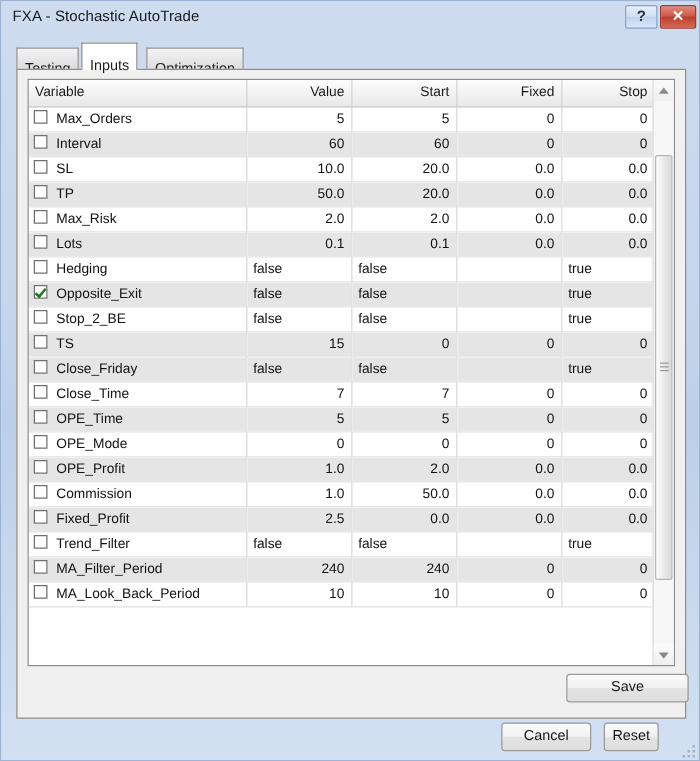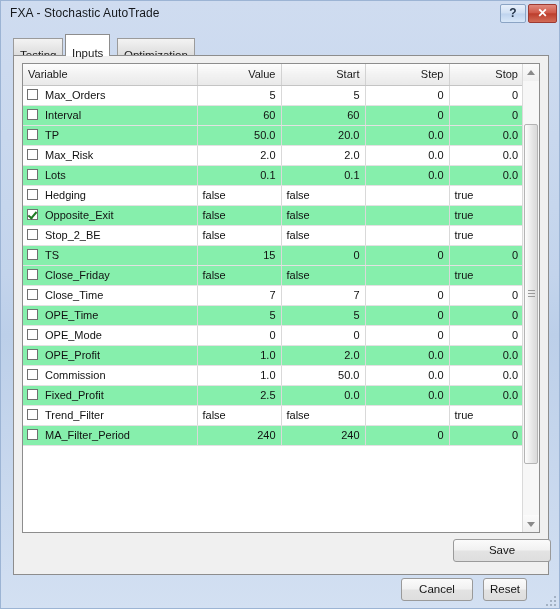--- a/index.html
+++ b/index.html
@@ -173,21 +173,21 @@
     border-right: 1px solid #d9d9d9;
     border-bottom: 1px solid #e2e2e2;
     padding: 0 5px;
     text-align: right;
     white-space: nowrap;
     overflow: hidden;
     font-size: 11px;
     line-height: 18px;
   }
   table.grid tbody td:last-child { border-right: none; }
-  table.grid tbody tr.alt td { background: #86efac; }
+  table.grid tbody tr.alt td { background: #e5e5e5; }
   table.grid tbody td.cell-var {
     text-align: left;
     padding-left: 4px;
   }
   table.grid tbody td.boolcell { text-align: left; }
 
   .cb {
     display: inline-block;
     width: 11px;
     height: 11px;
@@ -340,39 +340,46 @@
               <col class="c-value">
               <col class="c-start">
               <col class="c-step">
               <col class="c-stop">
           </colgroup>
           <thead>
             <tr>
               <th class="h-var">Variable</th>
               <th>Value</th>
               <th>Start</th>
-              <th>Step</th>
+              <th>Fixed</th>
               <th>Stop</th>
             </tr>
           </thead>
           <tbody id="grid-body">
               <tr>
                 <td class="cell-var"><span class="cb"></span><span class="varname">Max_Orders</span></td>
                 <td>5</td>
                 <td>5</td>
                 <td>0</td>
                 <td>0</td>
               </tr>
               <tr class="alt">
                 <td class="cell-var"><span class="cb"></span><span class="varname">Interval</span></td>
                 <td>60</td>
                 <td>60</td>
                 <td>0</td>
                 <td>0</td>
               </tr>
+              <tr>
+                <td class="cell-var"><span class="cb"></span><span class="varname">SL</span></td>
+                <td>10.0</td>
+                <td>20.0</td>
+                <td>0.0</td>
+                <td>0.0</td>
+              </tr>
               <tr class="alt">
                 <td class="cell-var"><span class="cb"></span><span class="varname">TP</span></td>
                 <td>50.0</td>
                 <td>20.0</td>
                 <td>0.0</td>
                 <td>0.0</td>
               </tr>
               <tr>
                 <td class="cell-var"><span class="cb"></span><span class="varname">Max_Risk</span></td>
                 <td>2.0</td>
@@ -468,20 +475,27 @@
                 <td class="cell-var"><span class="cb"></span><span class="varname">Trend_Filter</span></td>
                 <td class="boolcell">false</td>
                 <td class="boolcell">false</td>
                 <td></td>
                 <td class="boolcell">true</td>
               </tr>
               <tr class="alt">
                 <td class="cell-var"><span class="cb"></span><span class="varname">MA_Filter_Period</span></td>
                 <td>240</td>
                 <td>240</td>
+                <td>0</td>
+                <td>0</td>
+              </tr>
+              <tr>
+                <td class="cell-var"><span class="cb"></span><span class="varname">MA_Look_Back_Period</span></td>
+                <td>10</td>
+                <td>10</td>
                 <td>0</td>
                 <td>0</td>
               </tr>
             </tbody>
         </table>
       </div>
 
       <div id="vscroll">
         <div class="sb-arrow up">
             <i></i>

